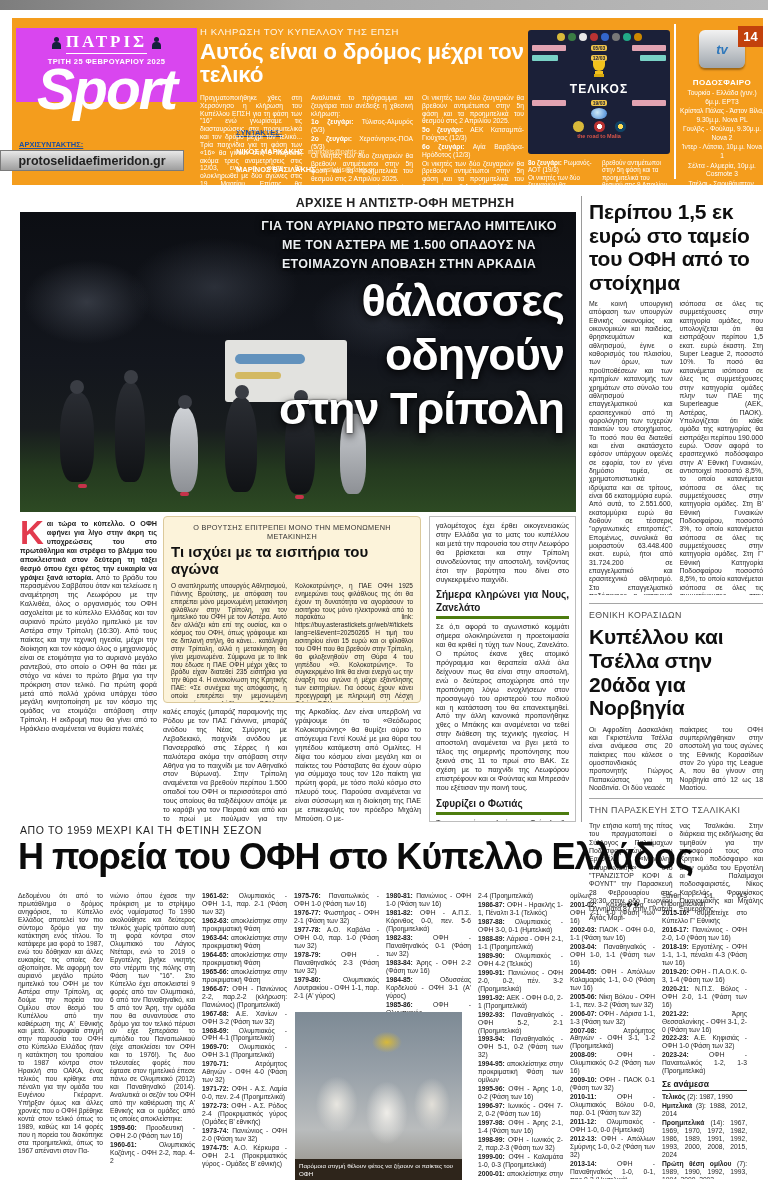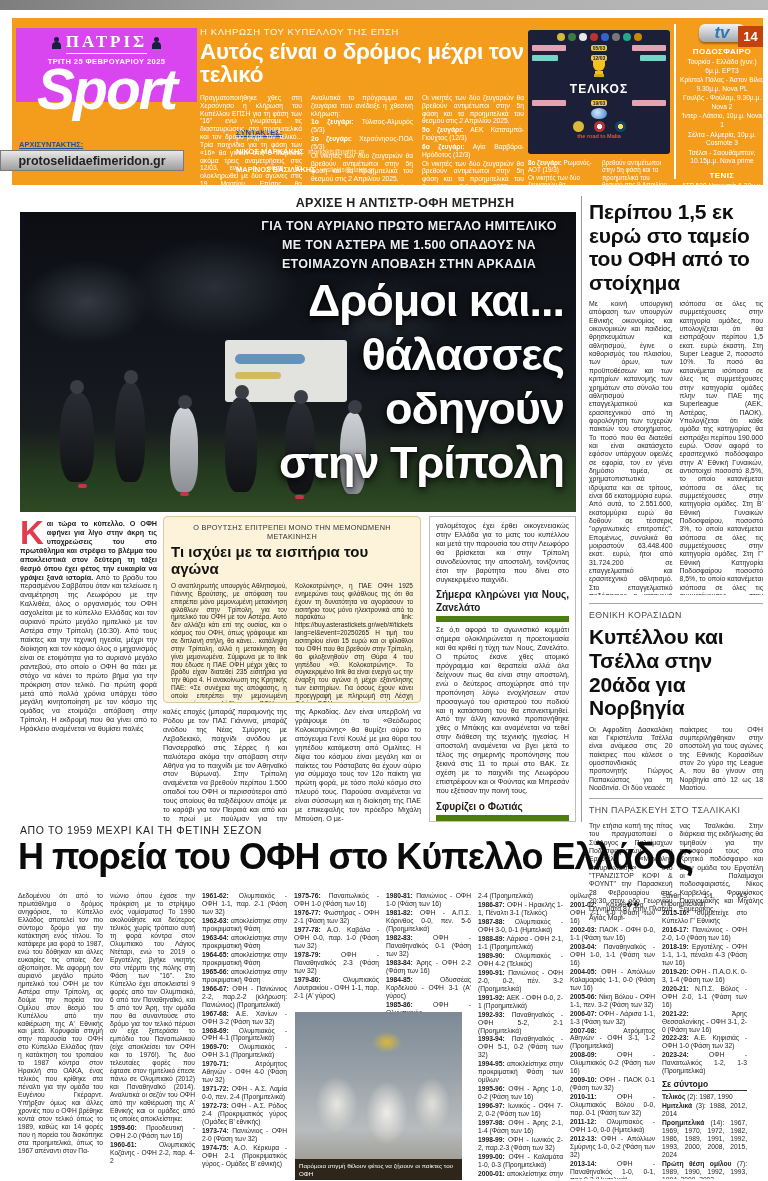--- a/index.html
+++ b/index.html
@@ -47,22 +47,22 @@
   .ball{width:16px;height:11px;border-radius:50%;background:radial-gradient(circle at 40% 40%,#cfe9f7,#3b7fd4);margin:2px auto 0;}
   .blogos{display:flex;justify-content:center;gap:10px;margin-top:2px;}
   .blg{width:11px;height:11px;border-radius:50%;}
   .roadcap{color:#d8554a;font-size:5.5px;text-align:center;margin-top:1px;font-weight:bold;}
   .underCols{position:absolute;left:516px;top:141px;width:142px;display:flex;gap:6px;}
   .ucol{width:68px;color:#fff;font-size:6.3px;line-height:1.18;}
   .ucol p{margin:0;}
   
   .tvdiv{position:absolute;left:662px;top:6px;width:2px;height:155px;background:#fff;}
   .tvcol{position:absolute;left:668px;top:2px;width:84px;color:#fff;text-align:center;}
-  .tvlogo{width:46px;height:18px;margin:4px auto;background:linear-gradient(180deg,#f2f2f2,#9fa6ad);border-radius:6px;
-          display:flex;align-items:center;justify-content:center;font-weight:bold;font-style:italic;font-size:17px;color:#2d77bb;
+  .tvlogo{width:46px;height:38px;margin:10px auto;background:linear-gradient(180deg,#f2f2f2,#9fa6ad);border-radius:6px;
+          display:flex;align-items:center;justify-content:center;font-weight:bold;font-style:italic;font-size:13px;color:#2d77bb;
           box-shadow:0 2px 2px rgba(0,0,0,.35);}
   .pgnum{position:absolute;left:726px;top:8px;width:25px;height:21px;background:#c2410c;color:#fff;font-weight:bold;
          font-size:13px;display:flex;align-items:center;justify-content:center;}
   .tvsec{font-weight:bold;font-size:8px;margin-top:5px;letter-spacing:.4px;}
   .tvlist{font-size:6.6px;line-height:1.3;margin-top:2px;}
   .tvlist div{margin-bottom:1px;}
   
   .kline1{left:235px;top:196px;width:340px;text-align:center;font-weight:bold;font-size:12.5px;color:#222;letter-spacing:.3px;}
   .photo{left:20px;top:212px;width:556px;height:300px;overflow:hidden;
      background:
@@ -88,21 +88,21 @@
   .box{left:163px;top:516px;width:258px;height:187px;background:#fcf3da;border:1px solid #dbc99b;border-radius:4px;
        box-sizing:border-box;padding:6px 7px;overflow:hidden;}
   .boxKick{font-size:7.3px;color:#333;letter-spacing:.3px;text-align:center;}
   .boxHead{font-size:15px;font-weight:bold;color:#111;margin-top:2px;}
   .boxCols{display:flex;gap:8px;margin-top:5px;height:132px;overflow:hidden;}
   .boxCol{width:118px;font-size:6.5px;line-height:1.21;text-align:justify;color:#222;}
   .c2c{left:163px;top:708px;width:124px;height:114px;overflow:hidden;}
   .c3c{left:295px;top:708px;width:126px;height:114px;overflow:hidden;}
   .c4{left:429px;top:516px;width:147px;height:306px;border:1px solid #bdbdbd;box-sizing:border-box;padding:5px 6px;overflow:hidden;}
   .c4 p{margin:0 0 3px 0;}
-  .c4sub{font-weight:bold;font-size:10px;border-bottom:6px solid #4d7c0f;padding-bottom:2px;margin:5px 0 4px 0;}
+  .c4sub{font-weight:bold;font-size:10px;border-bottom:3px solid #4d7c0f;padding-bottom:2px;margin:5px 0 4px 0;}
   .vrule{left:581px;top:196px;width:1px;height:626px;background:#9a9a9a;}
   
   .rail{left:589px;top:196px;width:174px;}
   .railKick{font-size:8.8px;color:#4a4a4a;letter-spacing:.4px;line-height:1.3;}
   .railHead{font-size:21px;font-weight:bold;color:#0f0f0f;line-height:1.12;margin-top:4px;letter-spacing:-.2px;}
   .railCols{display:flex;gap:7px;margin-top:6px;overflow:hidden;}
   .railCol{width:84px;font-size:6.9px;line-height:1.21;text-align:justify;color:#1d1d1d;}
   .rdiv{border-top:1px solid #a5a5a5;margin:8px 0 6px 0;}
   
   .hkick{left:20px;top:824px;font-size:10.5px;color:#222;letter-spacing:.6px;}
@@ -259,21 +259,20 @@
   <div class="fig" style="left:205px;top:185px;width:32px;height:95px;"></div>
   <div class="fig" style="left:265px;top:190px;width:30px;height:92px;"></div>
   <div class="fig figW" style="left:320px;top:200px;width:26px;height:82px;"></div>
   <div class="shoe" style="left:58px;top:272px;"></div>
   <div class="shoe" style="left:160px;top:280px;"></div>
   <div class="shoe" style="left:275px;top:283px;"></div>
   <div class="pkick" style="white-space:pre-line;">ΓΙΑ ΤΟΝ ΑΥΡΙΑΝΟ ΠΡΩΤΟ ΜΕΓΑΛΟ ΗΜΙΤΕΛΙΚΟ
 ΜΕ ΤΟΝ ΑΣΤΕΡΑ ΜΕ 1.500 ΟΠΑΔΟΥΣ ΝΑ
 ΕΤΟΙΜΑΖΟΥΝ ΑΠΟΒΑΣΗ ΣΤΗΝ ΑΡΚΑΔΙΑ</div>
   <div class="phead">
-    <div>Δρόμοι και...</div>
     <div>θάλασσες</div>
     <div>οδηγούν</div>
     <div>στην Τρίπολη</div>
   </div>
 </div>
 
 <div class="abs mainTxt c1">
   <span class="dropcap">Κ</span><span class="lead">αι τώρα το κύπελλο. Ο ΟΦΗ αφήνει για λίγο στην άκρη τις υποχρεώσεις του στο πρωτάθλημα και στρέφει το βλέμμα του αποκλειστικά στον δεύτερη τη τάξει θεσμό όπου έχει φέτος την ευκαιρία να γράψει ξανά ιστορία.</span><span> Από το βράδυ του περασμένου Σαββάτου όταν και τελείωσε η αναμέτρηση της Λεωφόρου με την Καλλιθέα, όλος ο οργανισμός του ΟΦΗ ασχολείται με το κύπελλο Ελλάδας και τον αυριανό πρώτο μεγάλο ημιτελικό με τον Αστέρα στην Τρίπολη (16:30). Από τους παίκτες και την τεχνική ηγεσία, μέχρι την διοίκηση και τον κόσμο όλος ο μηχανισμός είναι σε ετοιμότητα για το αυριανό μεγάλο ραντεβού, στο οποίο ο ΟΦΗ θα πάει με στόχο να κάνει το πρώτο βήμα για την πρόκριση στον τελικό. Για πρώτη φορά μετά από πολλά χρόνια υπάρχει τόσο μεγάλη κινητοποίηση με τον κόσμο της ομάδας να ετοιμάζει απόβαση στην Τρίπολη. Η εκδρομή που θα γίνει από το Ηράκλειο αναμένεται να θυμίσει παλιές</span>
 </div>
 
@@ -404,21 +403,21 @@
       <p class="res"><b>2009-10:</b> <span>ΟΦΗ - ΠΑΟΚ 0-1 (Φάση των 32)</span></p>
       <p class="res"><b>2010-11:</b> <span>ΟΦΗ - Ολυμπιακός Βόλου 0-0, παρ. 0-1 (Φάση των 32)</span></p>
       <p class="res"><b>2011-12:</b> <span>Ολυμπιακός - ΟΦΗ 1-0, 0-0 (Ημιτελικά)</span></p>
       <p class="res"><b>2012-13:</b> <span>ΟΦΗ - Απόλλων Σμύρνης 1-0, 0-2 (Φάση των 32)</span></p>
       <p class="res"><b>2013-14:</b> <span>ΟΦΗ - Παναθηναϊκός 1-0, 0-1, παρ.0-3 (Ημιτελικά)</span></p>
     </div>
   <div class="hcol">
     <span>
       
     <p class="res"><b></b> <span>Ξάνθη 1-1, 0-3 (Προημιτελικά)</span></p><p class="res"><b>2015-16:</b> <span>συμμετείχε στο Κύπελλο Γ' Εθνικής</span></p><p class="res"><b>2016-17:</b> <span>Πανιώνιος - ΟΦΗ 2-0, 1-0 (Φάση των 16)</span></p><p class="res"><b>2018-19:</b> <span>Εργοτέλης - ΟΦΗ 1-1, 1-1, πέναλτι 4-3 (Φάση των 16)</span></p><p class="res"><b>2019-20:</b> <span>ΟΦΗ - Π.Α.Ο.Κ. 0-3, 1-4 (Φάση των 16)</span></p><p class="res"><b>2020-21:</b> <span>Ν.Π.Σ. Βόλος - ΟΦΗ 2-0, 1-1 (Φάση των 16)</span></p><p class="res"><b>2021-22:</b> <span>Άρης Θεσσαλονίκης - ΟΦΗ 3-1, 2-0 (Φάση των 16)</span></p><p class="res"><b>2022-23:</b> <span>Α.Ε. Κηφισιάς - ΟΦΗ 1-0 (Φάση των 32)</span></p><p class="res"><b>2023-24:</b> <span>ΟΦΗ - Παναιτωλικός 1-2, 1-3 (Προημιτελικά)</span></p></span>
-    <div class="statsub">Σε σύντομο</div>
+    <div class="statsub">Σε ανάμεσα</div>
     <span>
       
     <p class="res"><b>Τελικός</b> <span>(2): 1987, 1990</span></p><p class="res"><b>Ημιτελικά</b> <span>(3): 1988, 2012, 2014</span></p><p class="res"><b>Προημιτελικά</b> <span>(14): 1967, 1969, 1970, 1972, 1982, 1986, 1989, 1991, 1992, 1993, 2000, 2008, 2015, 2024</span></p><p class="res"><b>Πρώτη θέση ομίλου</b> <span>(7): 1989, 1990, 1992, 1993, 1994, 2000, 2002.</span></p></span>
   </div>
 </div>
 
 <div class="abs hphoto">
   <div class="hcap">Παρόμοια στιγμή θέλουν φέτος να ζήσουν οι παίκτες του ΟΦΗ</div>
 </div>
 

